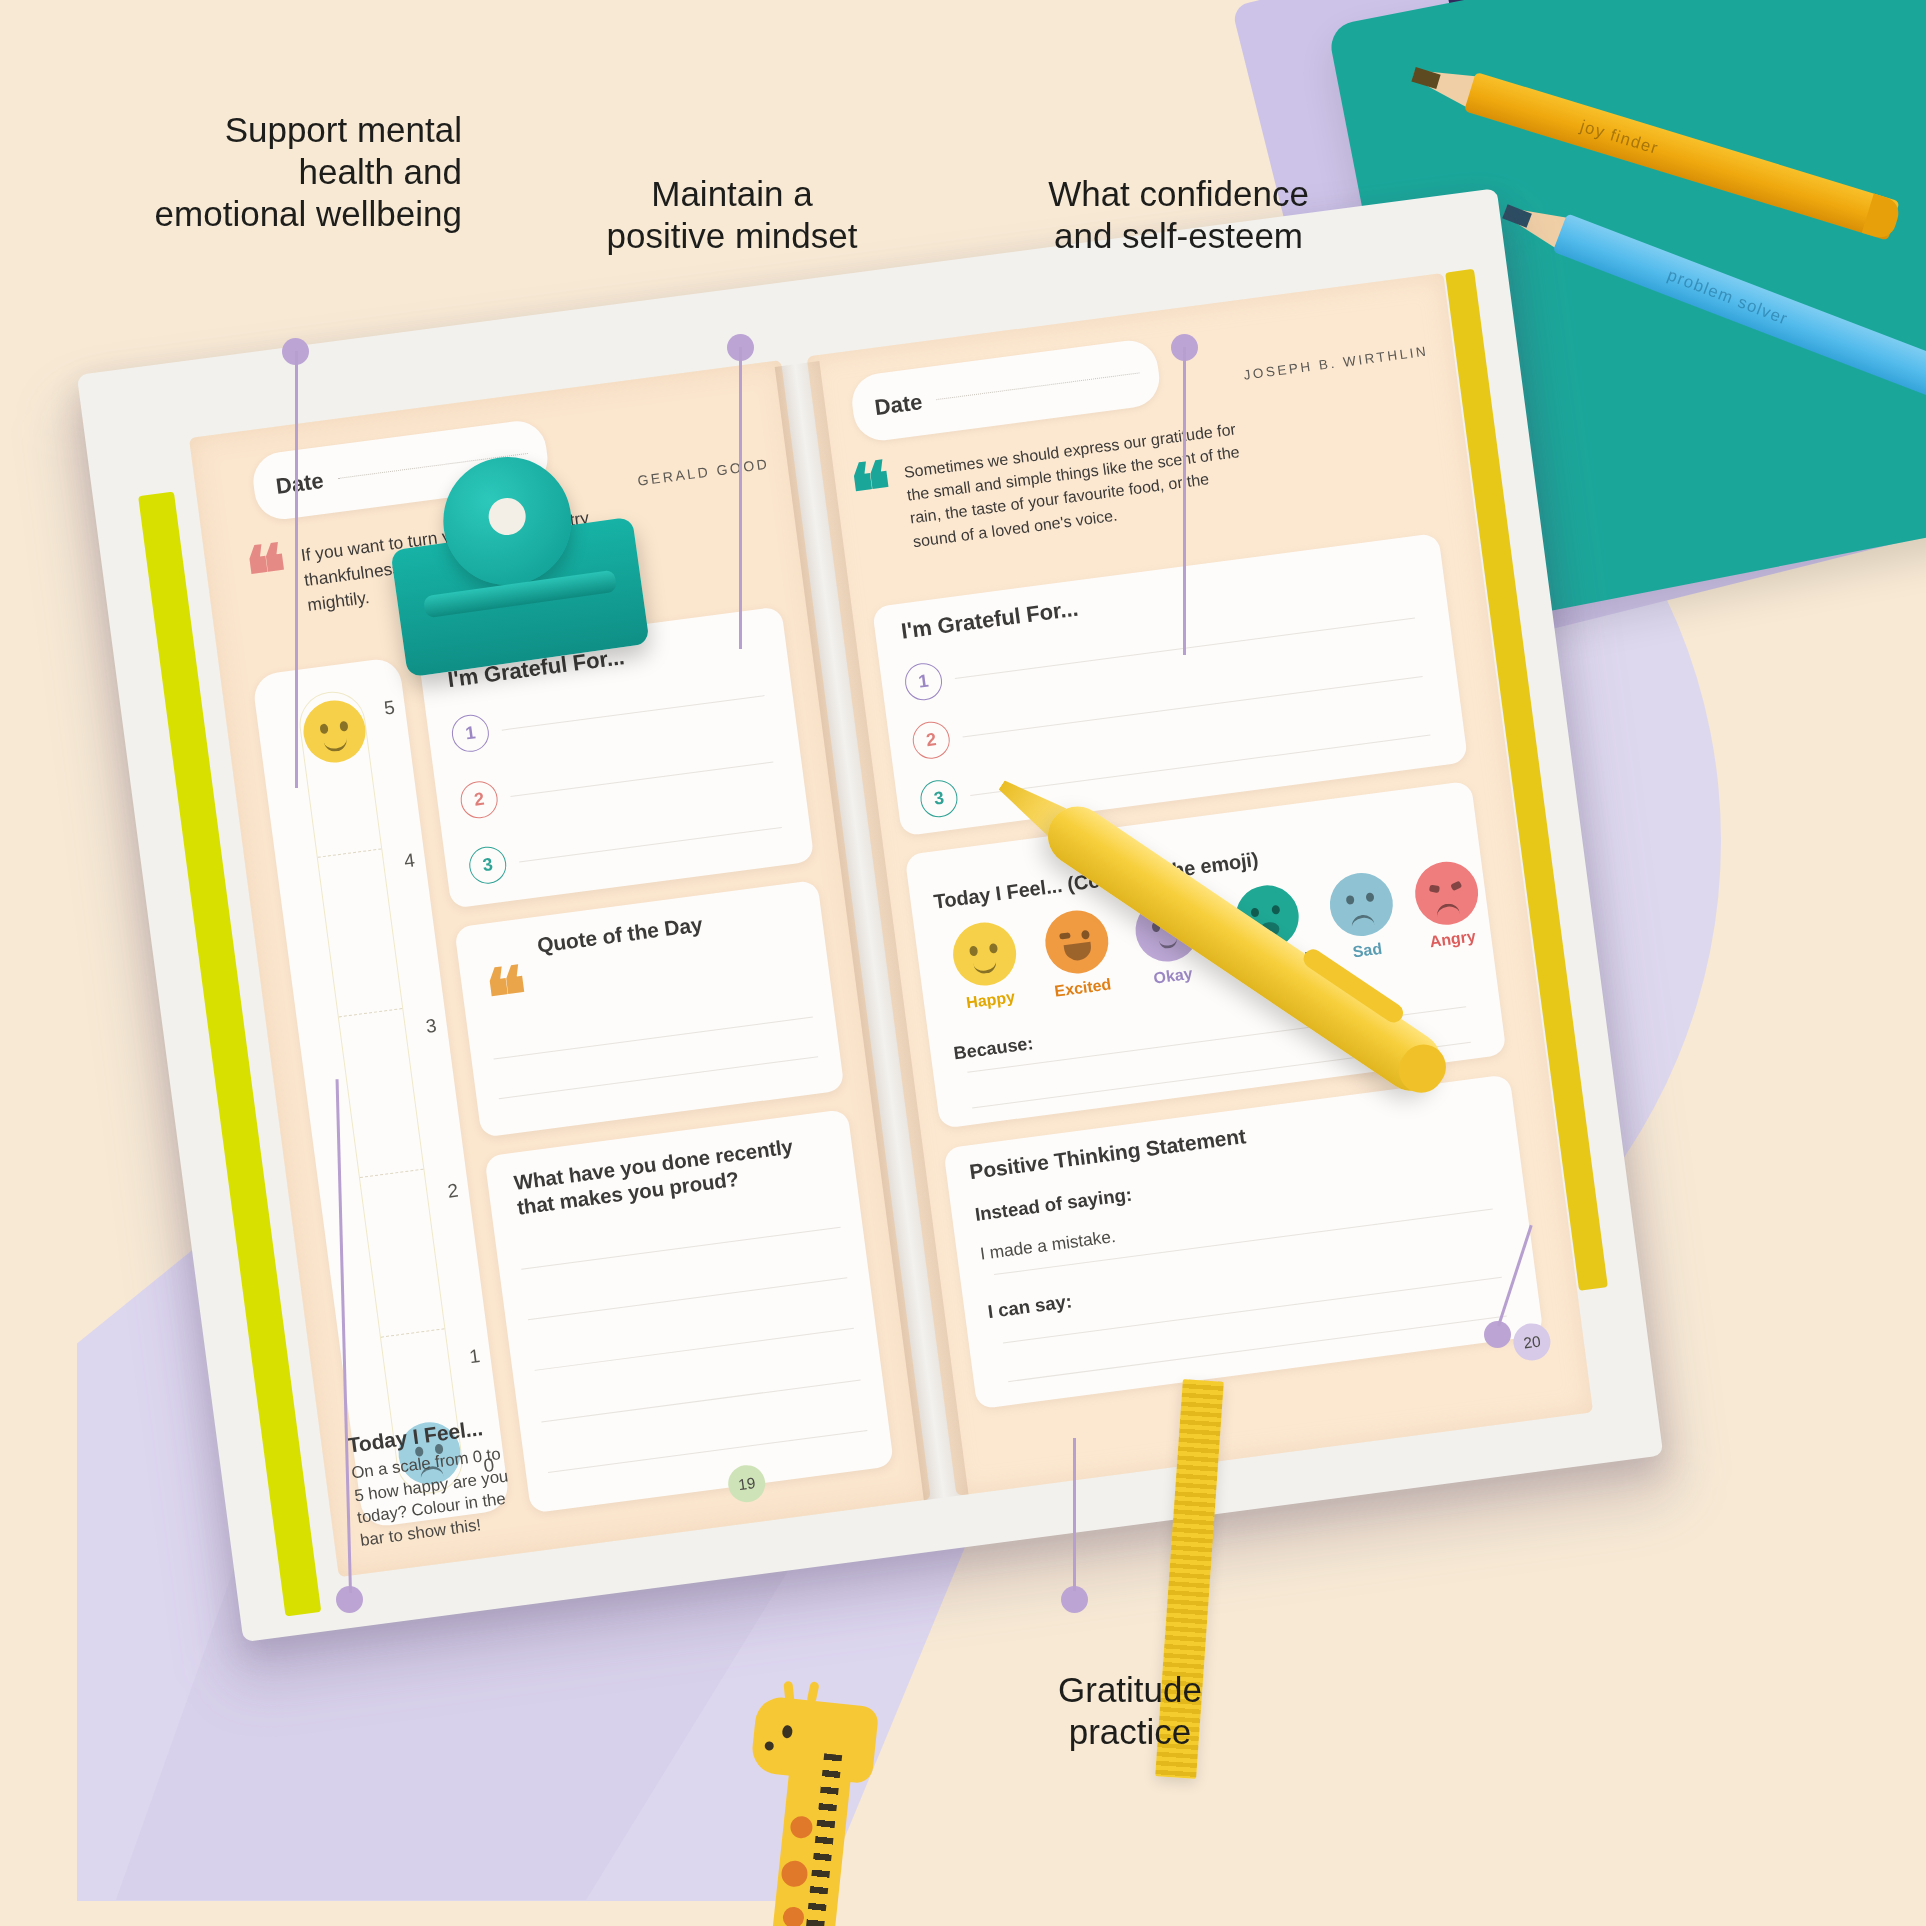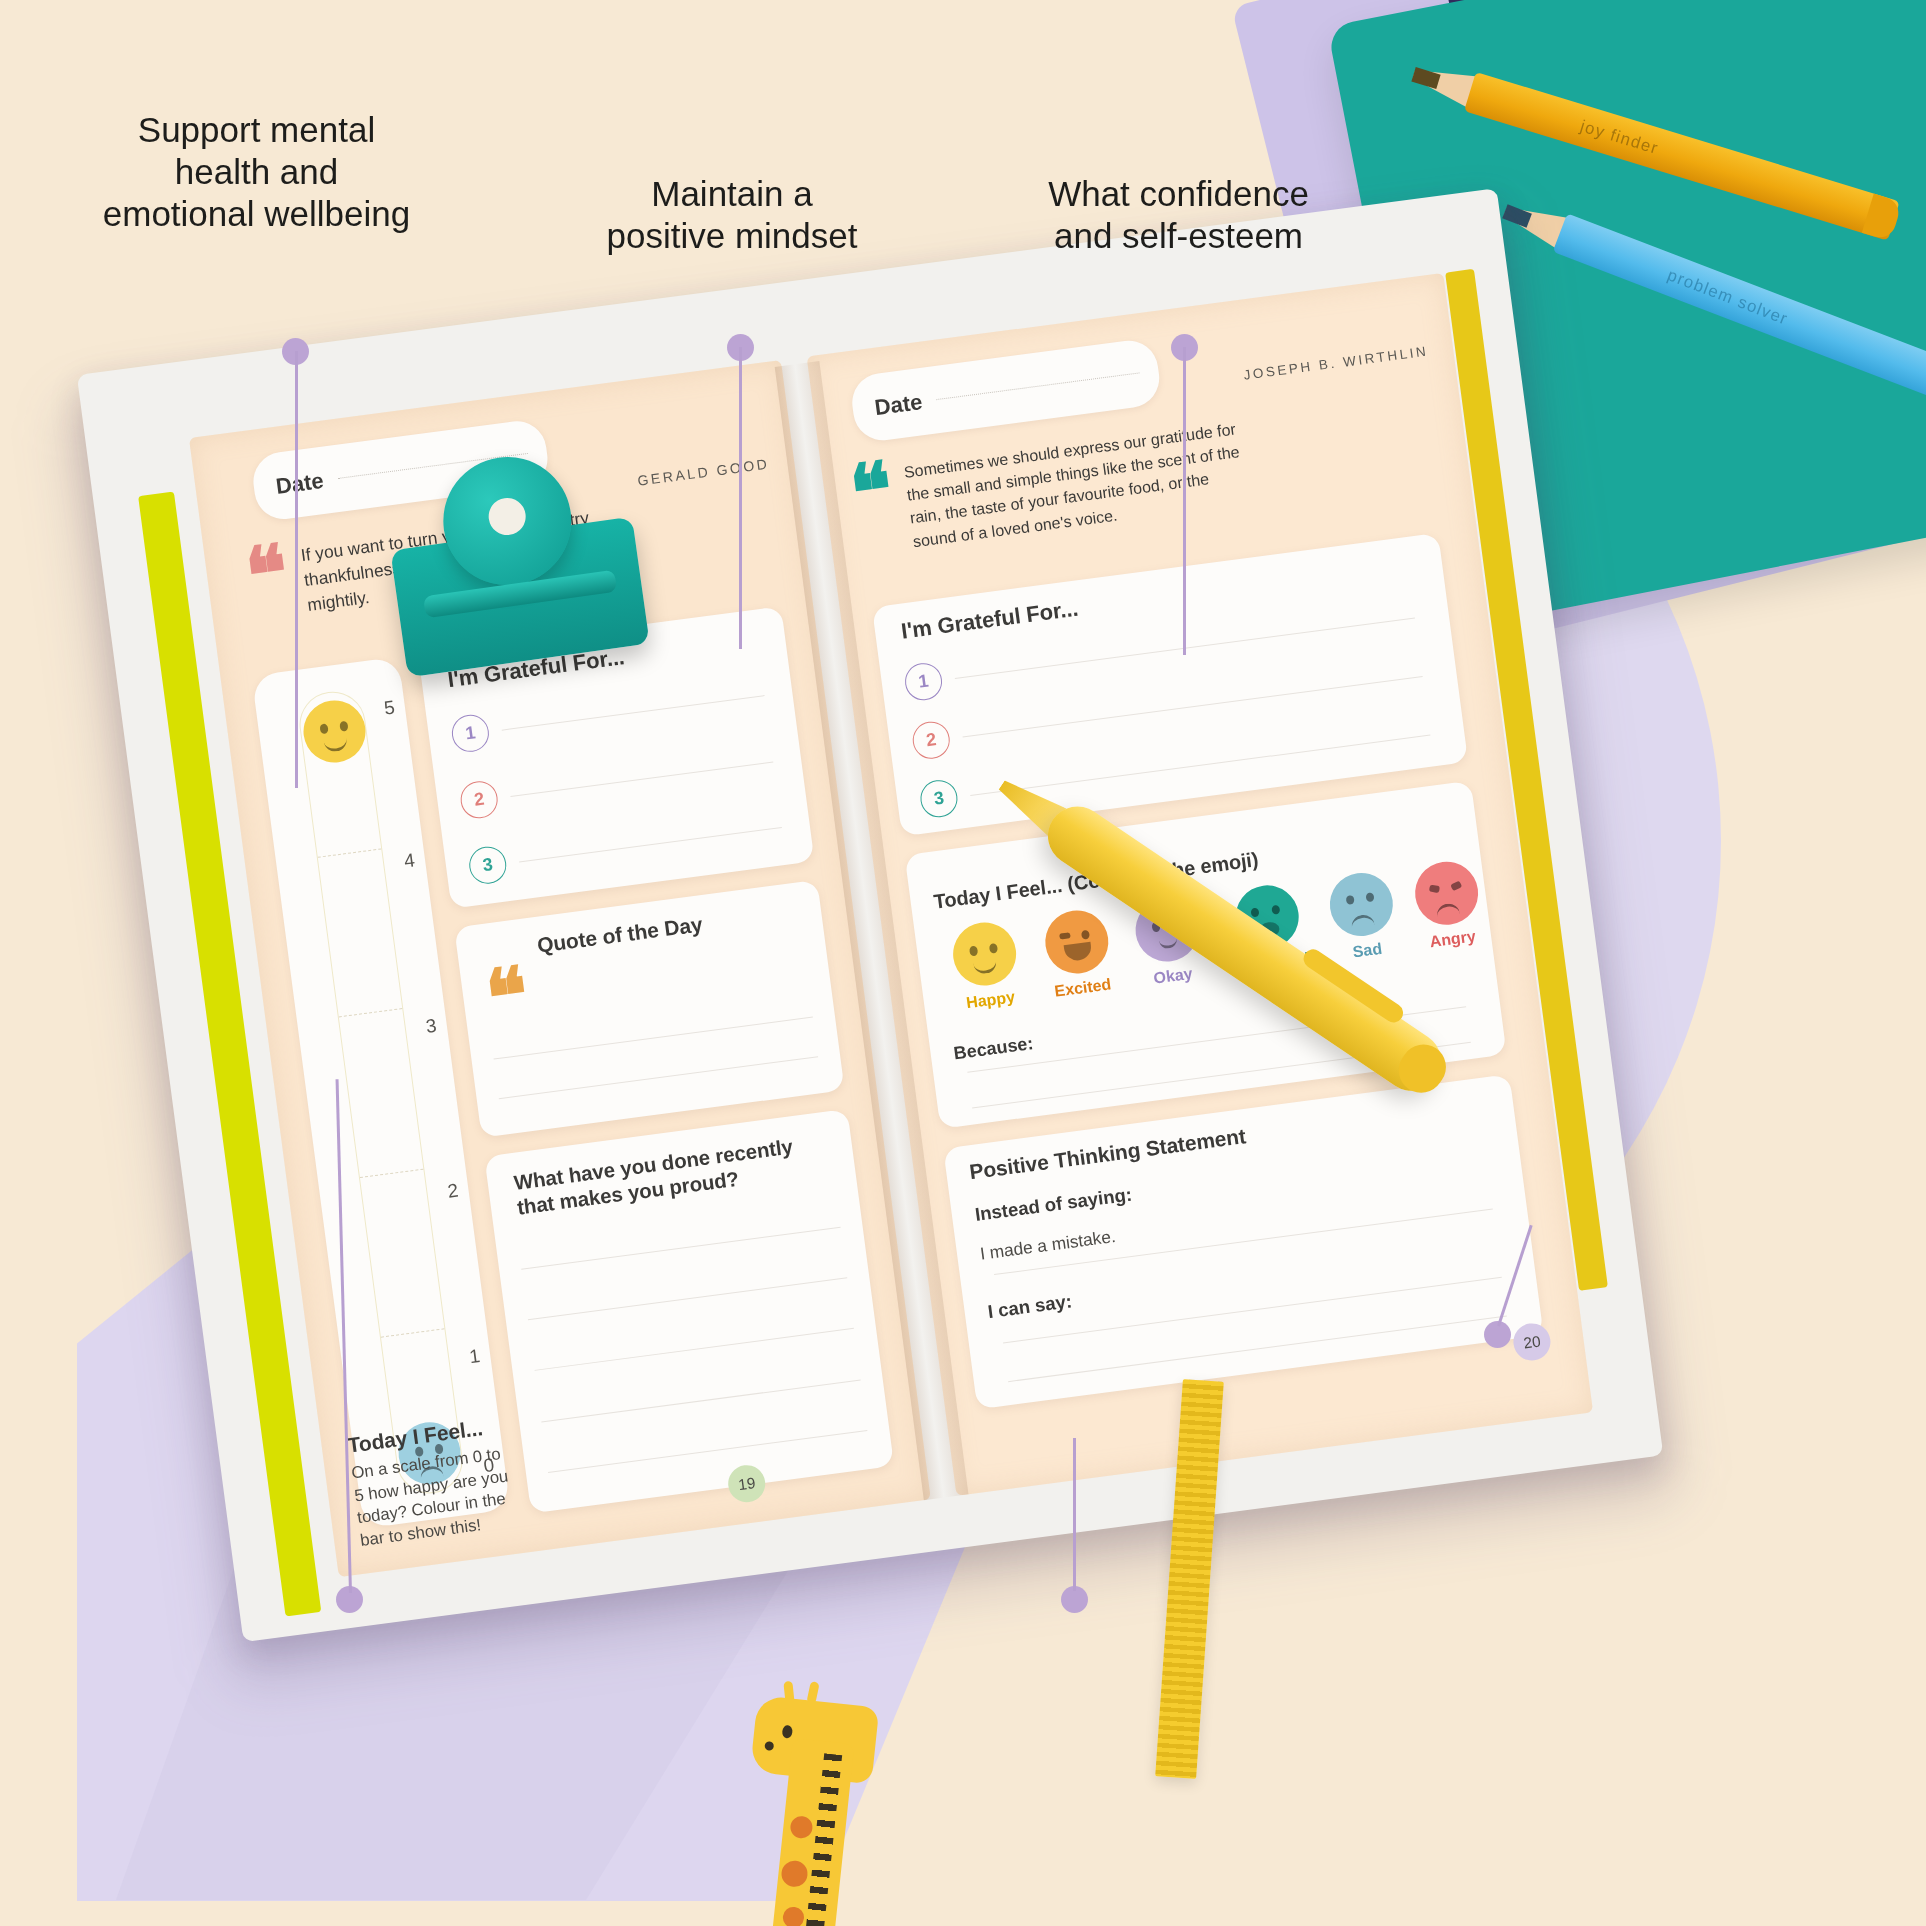--- a/index.html
+++ b/index.html
@@ -419,39 +419,41 @@
       <div class="gir-eye"></div>
       <div class="gir-nose"></div>
     </div>
     <div class="gir-neck"></div>
     <div class="gir-mane"></div>
     <div class="gir-spot" style="left:46px;top:116px;width:22px;height:22px;"></div>
     <div class="gir-spot" style="left:42px;top:161px;width:26px;height:26px;"></div>
     <div class="gir-spot" style="left:48px;top:207px;width:20.5px;height:20.5px;"></div>
   </div>
 
-  <div class="anno-text" id="anno1" style="left:51px;top:109px;width:411px;white-space:pre-line;">Support mental
+  <div class="anno-text" id="anno1" style="left:51px;top:109px;width:411px;white-space:pre-line;text-align:right;">Support mental
 health and
 emotional wellbeing</div>
   <div class="anno-dot" style="left:282px;top:338px;"></div>
   <div class="anno-line" style="left:295px;top:351px;height:437px;"></div>
 
   <div class="anno-text" style="left:552px;top:173px;width:360px;white-space:pre-line;">Maintain a
 positive mindset</div>
   <div class="anno-dot" style="left:727px;top:334px;"></div>
   <div class="anno-line" style="left:739px;top:347px;height:302px;"></div>
 
   <div class="anno-text" style="left:989px;top:173px;width:379px;white-space:pre-line;">What confidence
 and self-esteem</div>
   <div class="anno-dot" style="left:1171px;top:334px;"></div>
   <div class="anno-line" style="left:1183px;top:347px;height:308px;"></div>
 
   <div class="anno-dot" style="left:1484px;top:1321px;"></div>
   <div class="anno-line" style="left:1497px;top:1220px;height:106px;transform:rotate(18deg);transform-origin:bottom center;"></div>
 
+  <div class="anno-text" style="left:963px;top:1669px;width:334px;white-space:pre-line;">Gratitude
+practice</div>
   <div class="anno-dot" style="left:1061px;top:1586px;"></div>
   <div class="anno-line" style="left:1073px;top:1438px;height:153px;"></div>
 
   <div class="anno-dot" style="left:336px;top:1586px;"></div>
   <div class="anno-line" style="left:349px;top:1079px;height:514px;transform:rotate(-1.5deg);transform-origin:bottom center;"></div>
 
 </div>
 
 
 </body></html>

